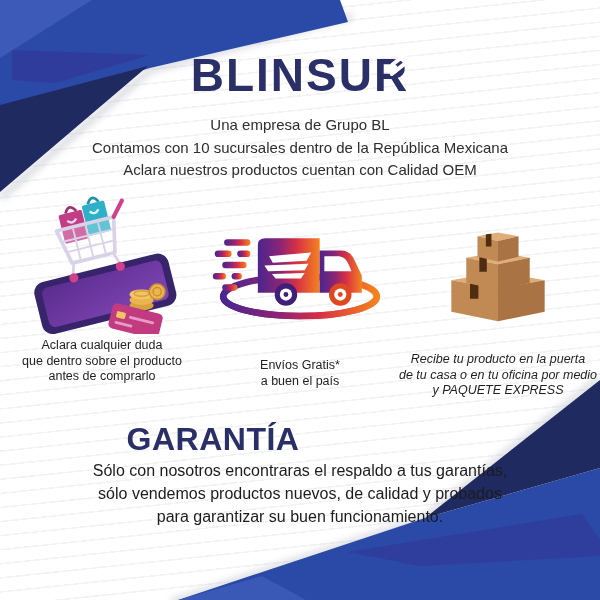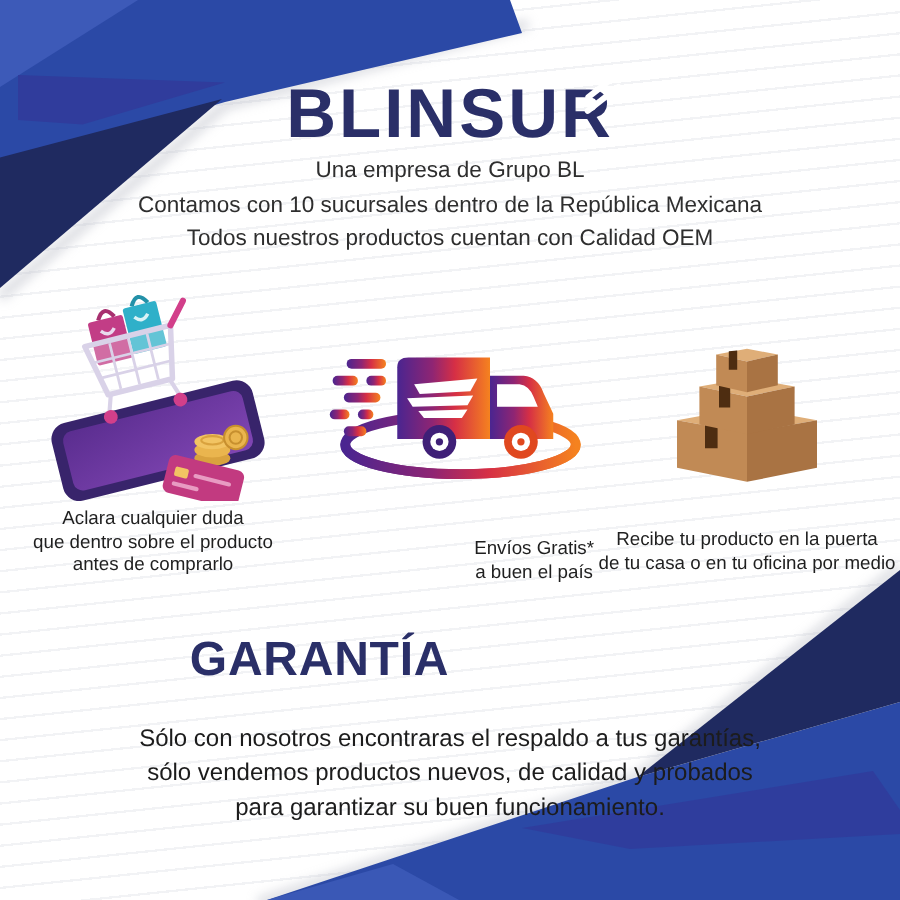--- a/index.html
+++ b/index.html
@@ -23,41 +23,41 @@
     position:absolute;top:-3px;right:-6px;width:34px;height:30px;
     transform:rotate(-38deg);
   }
   .logo-slashes i{
     display:block;background:#ffffff;height:3.6px;border-radius:2px;margin:3.4px 0 0 auto;
   }
   .logo-slashes i:nth-child(1){width:16px;}
   .logo-slashes i:nth-child(2){width:24px;}
   .logo-slashes i:nth-child(3){width:30px;}
 
-  .tagline{top:103px;left:0;right:0;text-align:center;
+  .tagline{top:114px;left:0;right:0;text-align:center;
     font-size:15px;line-height:22.5px;color:#2e2e2e;font-weight:500;}
 
   .features{top:192px;left:0;width:600px;display:flex;}
   .feature{display:flex;flex-direction:column;align-items:center;}
   .feature.c1{width:204px;}
-  .feature.c2{width:192px;align-items:flex-end;}
-  .feature.c3{width:204px;}
+  .feature.c2{width:192px;}
+  .feature.c3{width:204px;font-style:italic;}
   .icon-box{height:142px;display:flex;align-items:flex-start;justify-content:center;}
   .caption{
     text-align:center;font-size:12.5px;line-height:15.5px;color:#1f1f1f;
     font-weight:500;white-space:nowrap;
   }
 
   .warranty-title{
     top:421px;left:118px;width:190px;text-align:center;
     font-size:32px;font-weight:800;color:#2a2f68;letter-spacing:0.5px;
   }
   .warranty-text{
     top:459px;left:0;right:0;text-align:center;
-    font-size:16px;line-height:23px;color:#1c1c1c;font-weight:500;white-space:nowrap;margin-top:22px;
+    font-size:16px;line-height:23px;color:#1c1c1c;font-weight:500;white-space:nowrap;
   }
 </style>
 </head>
 <body>
 
 <div class="canvas">
 
   <svg class="decor" width="600" height="600" viewBox="0 0 600 600">
     <defs>
       <filter id="soft" x="-30%" y="-30%" width="160%" height="160%">
@@ -92,21 +92,21 @@
         <i></i>
           <i></i>
           <i></i>
       </span>
     </span>
   </div>
 
   <div class="layer tagline">
     <div>Una empresa de Grupo BL</div>
     <div>Contamos con 10 sucursales dentro de la República Mexicana</div>
-    <div>Todos nuestros productos cuentan con Calidad OEM</div>
+    <div>Aclara nuestros productos cuentan con Calidad OEM</div>
   </div>
 
   <div class="layer features">
 
     <div class="feature c1">
       <div class="icon-box" style="padding-top:4px;">
         <svg width="160" height="138" viewBox="0 0 170 150">
           <defs>
             <linearGradient id="pg" x1="0" y1="0" x2="1" y2="1">
               <stop offset="0" stop-color="#5a2d8f"></stop>
@@ -222,20 +222,21 @@
 
           <polygon points="38,25 60,21 82,25 60,30" fill="#dfae78"></polygon>
           <polygon points="38,25 60,30 60,52 38,47" fill="#c18a55"></polygon>
           <polygon points="60,30 82,25 82,47 60,52" fill="#a97343"></polygon>
           <polygon points="47,22.8 53,22.2 53,36 47,36" fill="#4e2d11"></polygon>
         </svg>
       </div>
       <div class="caption">
         <div>Recibe tu producto en la puerta</div>
         <div>de tu casa o en tu oficina por medio</div>
+        <div>y PAQUETE EXPRESS</div>
       </div>
     </div>
   </div>
 
   <div class="layer warranty-title">GARANTÍA</div>
   <div class="layer warranty-text">
     <div>Sólo con nosotros encontraras el respaldo a tus garantías,</div>
     <div>sólo vendemos productos nuevos, de calidad y probados</div>
     <div>para garantizar su buen funcionamiento.</div>
   </div>

